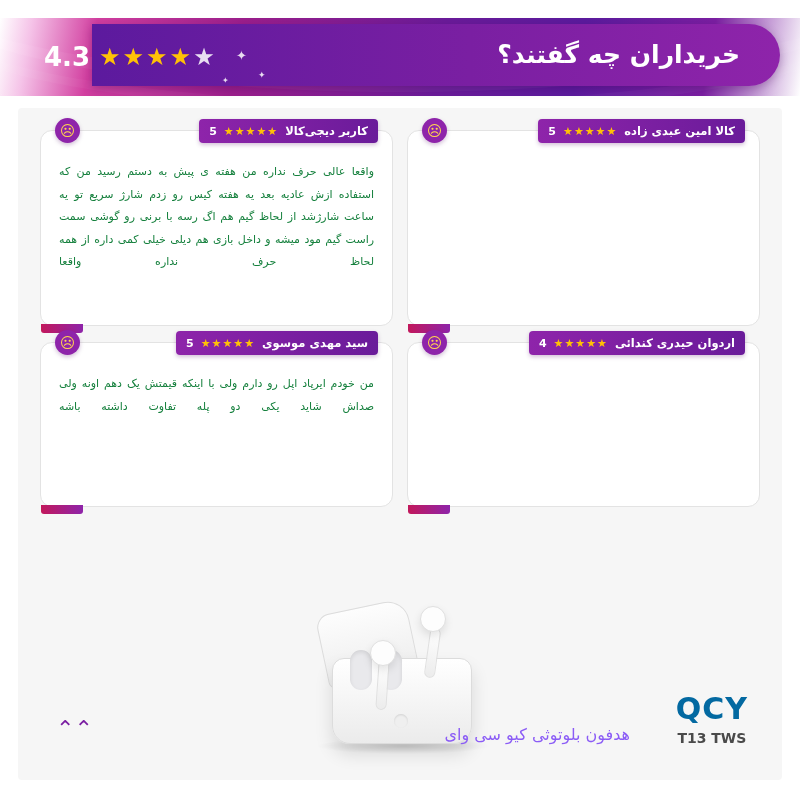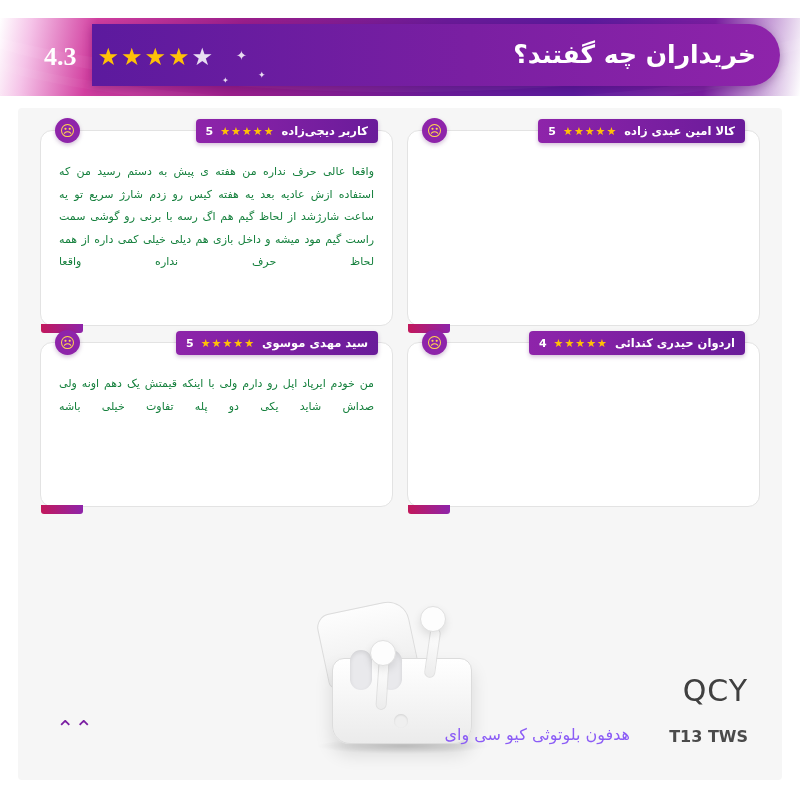--- a/index.html
+++ b/index.html
@@ -45,37 +45,36 @@
     left: 92px;
     right: 20px;
     height: 62px;
     background: linear-gradient(90deg,#5c1a9e 0%, #7a1fa2 55%, #8e24aa 100%);
     border-radius: 0 34px 34px 0;
     box-shadow: 0 3px 10px rgba(60,0,80,.30);
   }
   .header-title {
     position: absolute;
     top: 22px;
-    right: 44px;
+    right: 60px;
     color: #ffffff;
     font-size: 25px;
     font-weight: bold;
     letter-spacing: .3px;
     white-space: nowrap;
   }
 
   .score-box {
     position: absolute;
     top: 24px;
     left: 44px;
     display: flex;
     align-items: center;
-    gap: 21px;
+    gap: 9px;
     direction: ltr;
-    font-family: Liberation Serif, serif;
   }
   .score-num {
     color: #ffffff;
     font-size: 26px;
     font-weight: bold;
   }
   .score-stars { display: flex; gap: 2px; }
   .score-stars .st { font-size: 24px; line-height: 24px; color: #ffc107; }
   .score-stars .st.off { color: #e8dff1; }
 
@@ -237,28 +236,28 @@
 
   
   .brand {
     position: absolute;
     bottom: 34px;
     right: 34px;
     text-align: right;
   }
   .brand-logo {
     font-size: 30px;
-    font-weight: normal;
-    color: #404040;
+    font-weight: bold;
+    color: #0369a1;
     letter-spacing: 1px;
     direction: ltr;
   }
   .brand-model {
-    margin-top: 19px;
-    font-size: 16px;
+    margin-top: 4px;
+    font-size: 14px;
     color: #4a4a4a;
     direction: ltr;
     text-align: center;
     font-weight: bold;
   }
   .brand-sub {
     position: absolute;
     bottom: 2px;
     right: 118px;
     white-space: nowrap;
@@ -314,21 +313,21 @@
           <span>کالا امین عبدی زاده</span>
           <span class="tag-stars">★★★★★</span>
           <span class="tag-score">5</span>
         </div>
         <div class="card-emoji">☹</div>
         <div class="card-accent left"></div>
       </div>
 
       <div class="card tall">
         <div class="card-tag">
-          <span>کاربر دیجی‌زاده</span>
+          <span>کاربر دیجی‌کالا</span>
           <span class="tag-stars">★★★★★</span>
           <span class="tag-score">5</span>
         </div>
         <div class="card-emoji">☹</div>
         <div class="card-text">واقعا عالی حرف نداره من هفته ی پیش به دستم رسید من که استفاده ازش عادیه بعد یه هفته کیس رو زدم شارژ سریع تو یه ساعت شارژشد از لحاظ گیم هم اگ رسه با برنی رو گوشی سمت راست گیم مود میشه و داخل بازی هم دیلی خیلی کمی داره از همه لحاظ حرف نداره واقعا</div>
         <div class="card-accent left"></div>
       </div>
 
       <div class="card short">
         <div class="card-tag">
@@ -340,21 +339,21 @@
         <div class="card-accent left"></div>
       </div>
 
       <div class="card short">
         <div class="card-tag">
           <span>سید مهدی موسوی</span>
           <span class="tag-stars">★★★★★</span>
           <span class="tag-score">5</span>
         </div>
         <div class="card-emoji">☹</div>
-        <div class="card-text">من خودم ایرپاد اپل رو دارم ولی با اینکه قیمتش یک دهم اونه ولی صداش شاید یکی دو پله تفاوت خیلی باشه</div>
+        <div class="card-text">من خودم ایرپاد اپل رو دارم ولی با اینکه قیمتش یک دهم اونه ولی صداش شاید یکی دو پله تفاوت داشته باشه</div>
         <div class="card-accent left"></div>
       </div>
 
     </div>
 
     <div class="product">
       <div class="shadow"></div>
       <div class="case-lid"></div>
       <div class="case"></div>
       <div class="case-slot slot1"></div>

